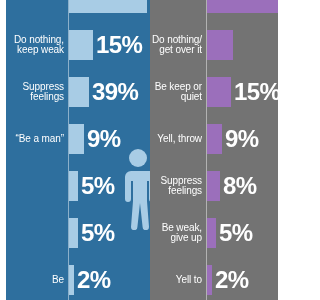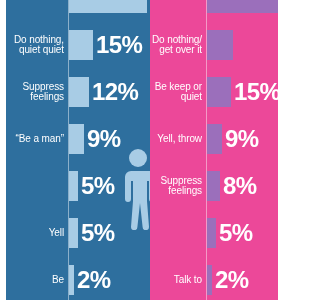--- a/index.html
+++ b/index.html
@@ -31,21 +31,21 @@
     overflow: hidden;
   }
   #panel-male {
     left: 6px;
     width: 144px;
     background: #2E6F9E;
   }
   #panel-female {
     left: 150px;
     width: 128px;
-    background: #ec4899;
+    background: #737373;
   }
 
   
   .rows {
     position: absolute;
     left: 0;
     top: -26px;       
     width: 100%;
   }
 
@@ -130,52 +130,49 @@
 
       <div class="row">
         <div class="label"></div>
         <div class="bar" style="width:78px"></div>
         <div class="value" style="left:145px"></div>
       </div>
 
       <div class="row">
         <div class="label">
           <span>Do nothing,</span>
-          <span>quiet quiet</span>
+          <span>keep weak</span>
         </div>
         <div class="bar" style="width:24px"></div>
         <div class="value" style="left:90px">15%</div>
       </div>
 
       <div class="row">
         <div class="label">
           <span>Suppress</span>
           <span>feelings</span>
         </div>
         <div class="bar" style="width:20px"></div>
-        <div class="value" style="left:86px">12%</div>
+        <div class="value" style="left:86px">39%</div>
       </div>
 
       <div class="row">
         <div class="label">
           <span>“Be a man”</span>
         </div>
         <div class="bar" style="width:15px"></div>
         <div class="value" style="left:81px">9%</div>
       </div>
 
       <div class="row">
         <div class="bar" style="width:9px"></div>
         <div class="value" style="left:75px">5%</div>
       </div>
 
       <div class="row">
-        <div class="label">
-          <span>Yell</span>
-        </div>
         <div class="bar" style="width:9px"></div>
         <div class="value" style="left:75px">5%</div>
       </div>
 
       <div class="row">
         <div class="label">
           <span>Be</span>
         </div>
         <div class="bar" style="width:5px"></div>
         <div class="value" style="left:71px">2%</div>
@@ -228,27 +225,31 @@
       <div class="row">
         <div class="label">
           <span>Suppress</span>
           <span>feelings</span>
         </div>
         <div class="bar" style="width:13px"></div>
         <div class="value" style="left:73px">8%</div>
       </div>
 
       <div class="row">
+        <div class="label">
+          <span>Be weak,</span>
+          <span>give up</span>
+        </div>
         <div class="bar" style="width:9px"></div>
         <div class="value" style="left:69px">5%</div>
       </div>
 
       <div class="row">
         <div class="label">
-          <span>Talk to</span>
+          <span>Yell to</span>
         </div>
         <div class="bar" style="width:5px"></div>
         <div class="value" style="left:65px">2%</div>
       </div>
 
     </div>
 
     <div class="axis"></div>
 
   </section>

